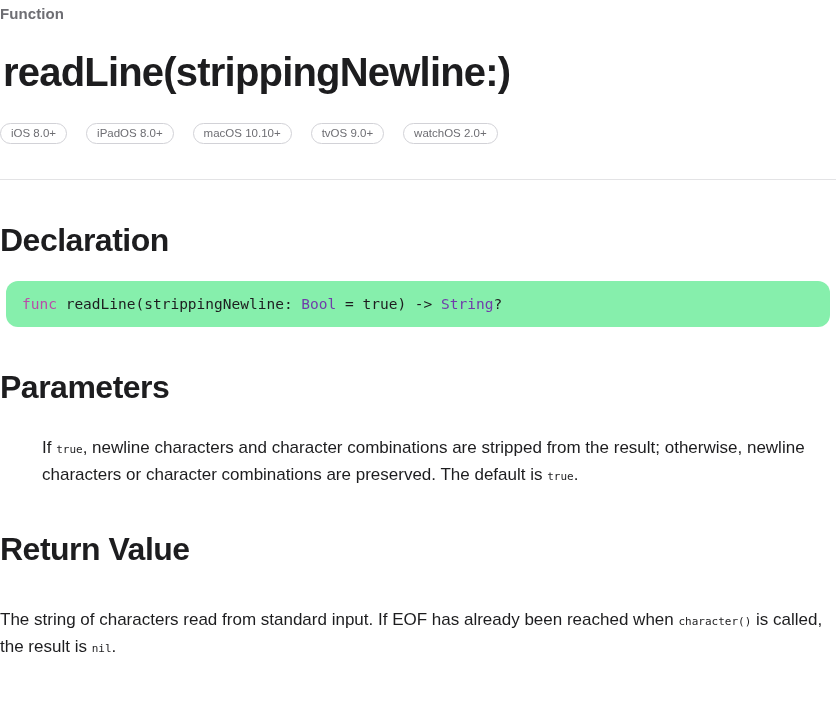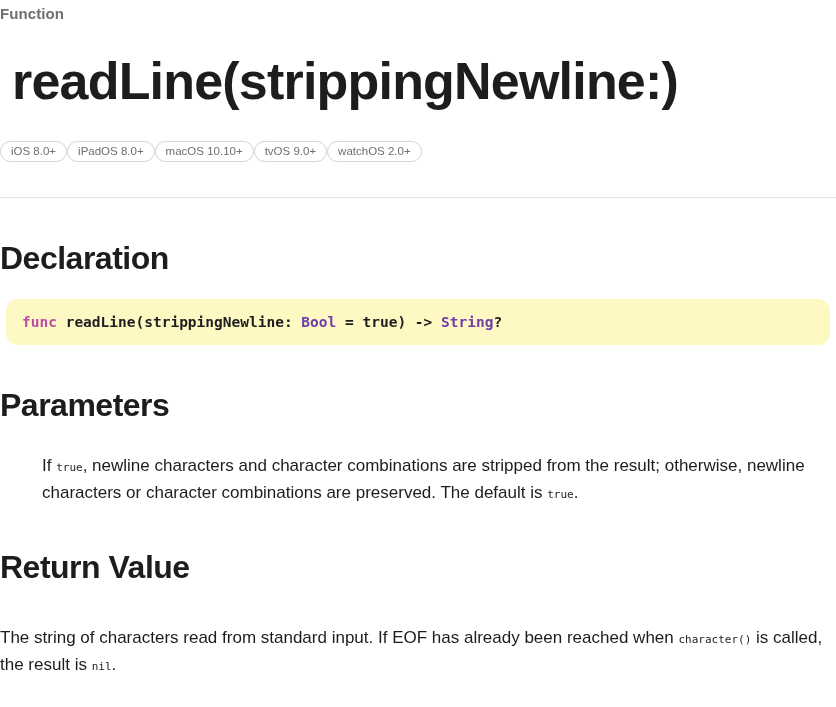--- a/index.html
+++ b/index.html
@@ -25,42 +25,42 @@
   .eyebrow {
     font-size: 15px;
     font-weight: 700;
     color: #6e6e73;
     letter-spacing: 0.1px;
     margin: 0;
     padding: 4px 0 0 0;
     line-height: 20px;
   }
   .title {
-    font-size: 52px;
+    font-size: 40px;
     font-weight: 700;
     letter-spacing: -0.8px;
     color: #1d1d1f;
-    margin: 12px;
+    margin: 3px;
     padding: 22px 0 0 0;
     line-height: 46px;
   }
   .abstract {
     font-size: 17px;
     line-height: 25px;
     color: #1d1d1f;
     margin: 0;
     padding: 22px 6px 0 0;
     max-width: 816px;
   }
 
   
   .availability {
     display: flex;
     flex-wrap: wrap;
-    gap: 0;
+    gap: 19px;
     padding: 25px 0 0 0;
     align-items: center;
   }
   .pill {
     display: inline-flex;
     align-items: center;
     justify-content: center;
     height: 21px;
     padding: 0 10px;
     border: 1px solid #d2d2d7;
@@ -90,26 +90,25 @@
     letter-spacing: -0.5px;
     color: #1d1d1f;
     margin: 0;
     padding: 41px 12px 0 0;
     line-height: 38px;
   }
 
   
   .code-block {
     margin: 22px 6px 0 6px;
-    background: #fef9c3;
+    background: #86efac;
     border-radius: 12px;
     padding: 13px 16px;
     box-sizing: border-box;
     overflow-x: auto;
-    font-weight: bold;
   }
   .code-line {
     font-family: "DejaVu Sans Mono", "Liberation Mono", monospace;
     font-size: 14.5px;
     line-height: 20px;
     color: #1d1d1f;
     white-space: pre;
   }
   .tok-keyword { color: #ba4ba8; }
   .tok-type    { color: #703daa; }

